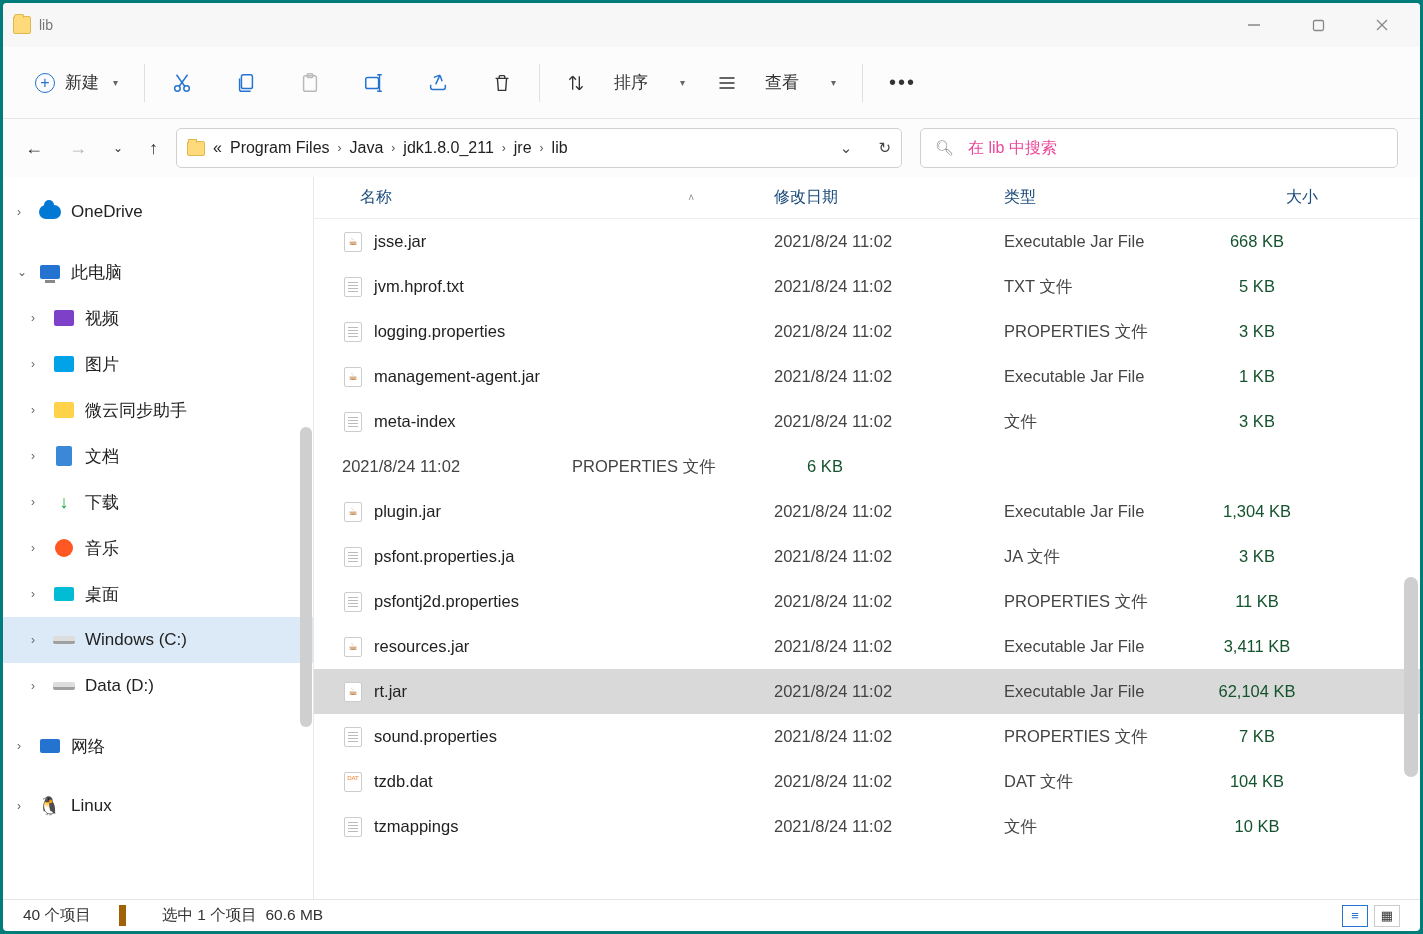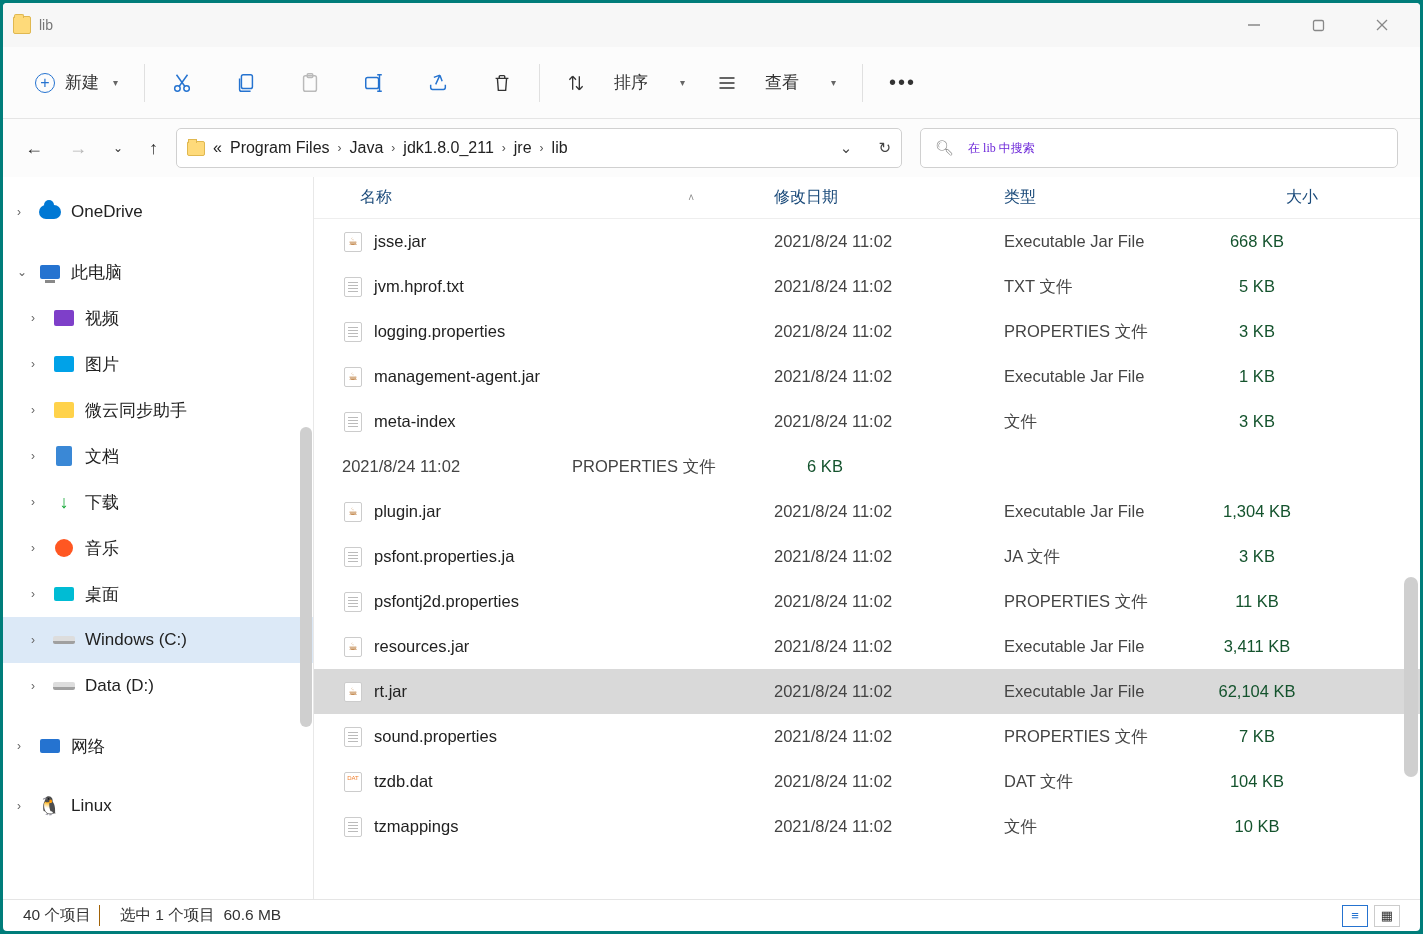--- a/index.html
+++ b/index.html
@@ -33,21 +33,21 @@
 .nav-arrow.dis { color: #b5b5b5; }
 .addrbar { flex: 1; height: 40px; border: 1px solid #d0d0d0; border-radius: 5px; display: flex; align-items: center; padding: 0 10px; gap: 8px; background: #fff; }
 .crumb-icon { width: 18px; height: 15px; background: #feda7a; border: 1px solid #e0b850; border-radius: 2px; position: relative; }
 .crumb-icon::before { content: ''; position: absolute; top: -3px; left: 0; width: 7px; height: 3px; background: #feda7a; border: 1px solid #e0b850; border-bottom: none; }
 .crumb { font-size: 16px; color: #222; cursor: pointer; }
 .crumb-sep { font-size: 12px; color: #555; }
 .addrbar-right { margin-left: auto; display: flex; gap: 26px; color: #444; }
 .addr-btn { cursor: pointer; font-size: 15px; }
 .searchbar { width: 478px; height: 40px; border: 1px solid #d0d0d0; border-radius: 5px; display: flex; align-items: center; padding: 0 14px; gap: 14px; background: #fff; }
 .search-icon { color: #888; font-size: 15px; }
-.search-ph { color: #6d28d9; font-size: 12px; font-family: Liberation Serif, serif; }
+.search-ph { color: #ec4899; font-size: 16px; }
 
 
 .main { flex: 1; display: flex; overflow: hidden; }
 
 
 .sidebar { width: 311px; border-right: 1px solid #e8e8e8; overflow-y: auto; padding-top: 12px; position: relative; }
 .tree-item { display: flex; align-items: center; height: 46px; padding-left: 14px; font-size: 17px; color: #222; cursor: pointer; }
 .tree-item.indent1 { padding-left: 28px; }
 .tree-toggle { width: 16px; font-size: 12px; color: #666; margin-right: 6px; }
 .tree-icon { width: 22px; height: 22px; margin-right: 10px; display: flex; align-items: center; justify-content: center; }
@@ -66,21 +66,21 @@
 .row { display: flex; height: 45px; align-items: center; padding-left: 28px; font-size: 16.5px; color: #222; cursor: pointer; }
 .row.sel { background: #d9d9d9; }
 .row-icon { width: 22px; height: 22px; margin-right: 10px; display: flex; align-items: center; justify-content: center; }
 .r-name { width: 432px; display: flex; align-items: center; }
 .r-date { width: 230px; color: #444; }
 .r-type { width: 196px; color: #444; }
 .r-size { width: 114px; text-align: center; color: #14532d; }
 .file-scroll { position: absolute; right: 2px; top: 400px; width: 14px; height: 200px; background: #cfcfcf; border-radius: 7px; }
 
 
-.statusbar { height: 32px; border-top: 1px solid #e5e5e5; display: flex; align-items: center; padding: 0 20px; font-size: 15.5px; color: #333; gap: 8px; }
+.statusbar { height: 32px; border-top: 1px solid #e5e5e5; display: flex; align-items: center; padding: 0 20px; font-size: 15.5px; color: #333; gap: 28px; }
 .status-right { margin-left: auto; display: flex; gap: 6px; }
 .view-toggle { width: 26px; height: 22px; border: 1px solid #ccc; display: flex; align-items: center; justify-content: center; font-size: 13px; cursor: pointer; }
 .view-toggle.active { border-color: #2573d0; color: #2573d0; }
 
 
 .ic-cloud { width: 22px; height: 14px; background: #0078d4; border-radius: 10px; position: relative; }
 .ic-cloud::before { content: ''; position: absolute; top: -5px; left: 5px; width: 10px; height: 10px; background: #0078d4; border-radius: 50%; }
 .ic-pc { width: 20px; height: 14px; background: #2573d0; border-radius: 2px; position: relative; }
 .ic-pc::after { content: ''; position: absolute; bottom: -4px; left: 5px; width: 10px; height: 3px; background: #888; }
 .ic-video { width: 20px; height: 16px; background: #7e3fc9; border-radius: 2px; }
@@ -483,21 +483,21 @@
             <div class="r-size">10 KB</div>
           </div>
         </div>
       <div class="file-scroll"></div>
     </div>
 
   </div>
 
   <div class="statusbar">
     <span>40 个项目</span>
-    <span style="border-left:1px solid #a16207;padding-left:20px">
+    <span style="border-left:7px solid #a16207;padding-left:36px">
       <span>选中 1 个项目</span>&nbsp;&nbsp;<span>60.6 MB</span>
     </span>
     <div class="status-right">
       <div class="view-toggle active">≡</div>
       <div class="view-toggle">▦</div>
     </div>
   </div>
 
 </div>
 

